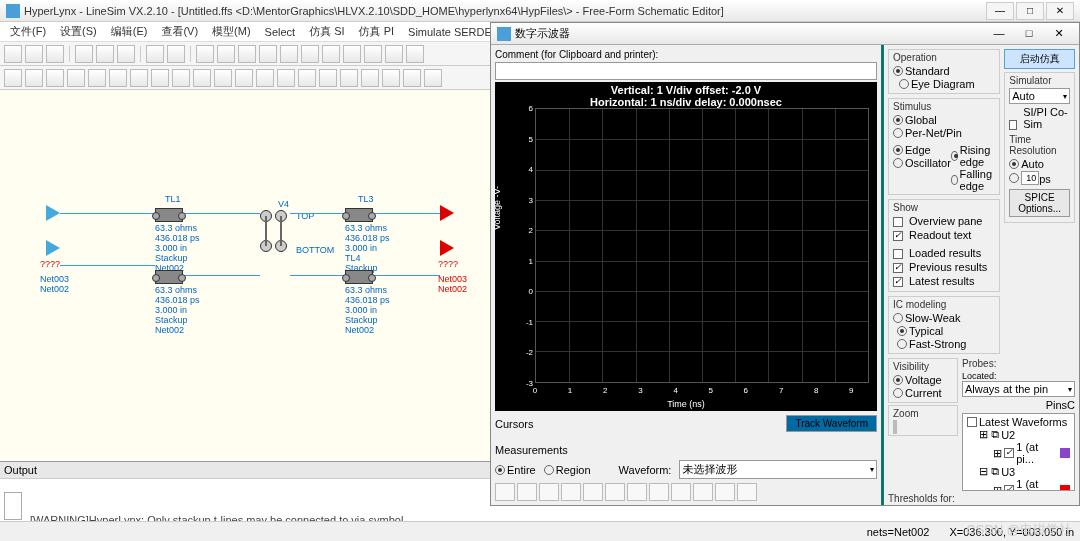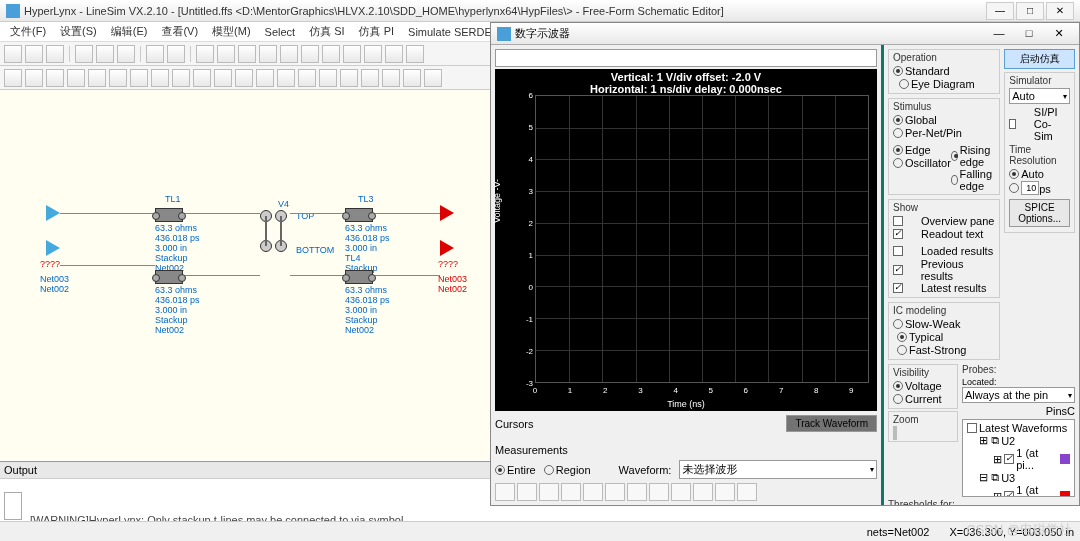--- a/index.html
+++ b/index.html
@@ -41,27 +41,27 @@
 .plot-title{position:absolute;top:2px;width:100%;text-align:center;color:#fff;font-size:10px;font-weight:bold}
 .plot .ylab{position:absolute;left:2px;top:50%;transform:rotate(-90deg) translateX(50%);transform-origin:left;color:#fff;font-size:9px}
 .plot .xlab{position:absolute;bottom:2px;width:100%;text-align:center;color:#fff;font-size:9px}
 .grid{position:absolute;left:40px;right:8px;top:26px;bottom:28px;border:1px solid #555}
 .grid .gh{position:absolute;left:0;right:0;height:1px;background:#333}
 .grid .gv{position:absolute;top:0;bottom:0;width:1px;background:#333}
 .ytick{position:absolute;color:#fff;font-size:8px;right:calc(100% - 38px);transform:translateY(-50%)}
 .xtick{position:absolute;color:#fff;font-size:8px;bottom:16px;transform:translateX(-50%)}
 .zero-line{position:absolute;left:0;right:0;height:1px;background:#0c0}
 .cursors{margin-top:4px;font-size:10px;display:flex;justify-content:space-between;align-items:center}
-.trackbtn{border:1px solid #999;padding:2px 8px;background:#737373;font-size:10px}
+.trackbtn{border:1px solid #999;padding:2px 8px;background:#0369a1;font-size:10px}
 .meas{margin-top:12px;font-size:10px}
 .meas-row{display:flex;align-items:center;gap:8px;margin-top:4px}
 .radio{display:inline-flex;align-items:center;gap:2px}
 .radio i{width:10px;height:10px;border:1px solid #666;border-radius:50%;display:inline-block;position:relative}
 .radio.on i:after{content:"";width:4px;height:4px;background:#333;border-radius:50%;position:absolute;left:2px;top:2px}
-.chk{display:inline-flex;align-items:center;gap:18px}
+.chk{display:inline-flex;align-items:flex-end;gap:6px}
 .chk i{width:10px;height:10px;border:1px solid #666;display:inline-block;position:relative;background:#fff}
 .chk.on i:after{content:"✓";font-size:9px;position:absolute;left:0;top:-2px}
 .sel{border:1px solid #999;background:#fff;padding:1px 2px;font-size:10px;display:inline-flex;align-items:center;justify-content:space-between}
 .sel:after{content:"▾";margin-left:4px;font-size:8px}
 .meas-ic-row{display:flex;gap:2px;margin-top:4px;flex-wrap:wrap}
 .meas-ic{width:20px;height:18px;border:1px solid #bbb;background:#f8f8f8}
 .grp{border:1px solid #ccc;padding:2px 4px;margin-bottom:4px;background:#f0f0f0}
 .grp-t{font-size:10px;color:#333;margin-bottom:2px}
 .rbtn{border:1px solid #999;padding:2px 6px;background:#e8e8e8;font-size:10px;text-align:center;margin-bottom:3px}
 .rbtn.primary{background:#cde4ff;border-color:#5a9fd4}
@@ -238,20 +238,21 @@
     <span class="t">数字示波器</span>
     <div class="btns" style="display:flex;gap:2px">
       <span style="width:28px;text-align:center">—</span>
       <span style="width:28px;text-align:center">□</span>
       <span style="width:28px;text-align:center">✕</span>
     </div>
   </div>
   <div class="scope-body">
 
     <div class="sc-left">
+      <div class="comment-lbl">Comment (for Clipboard and printer):</div>
       <input class="comment-in" style="">
       <div class="plot">
         <div class="plot-title">
           <span>Vertical: 1  V/div  offset: -2.0 V</span><br><span>Horizontal: 1 ns/div  delay: 0.000nsec</span>
         </div>
         <div class="ylab">Voltage  -V-</div>
         <div class="grid">
           <div class="gh" style="top:11.1%"></div>
             <div class="gh" style="top:22.2%"></div>
             <div class="gh" style="top:33.3%"></div>

